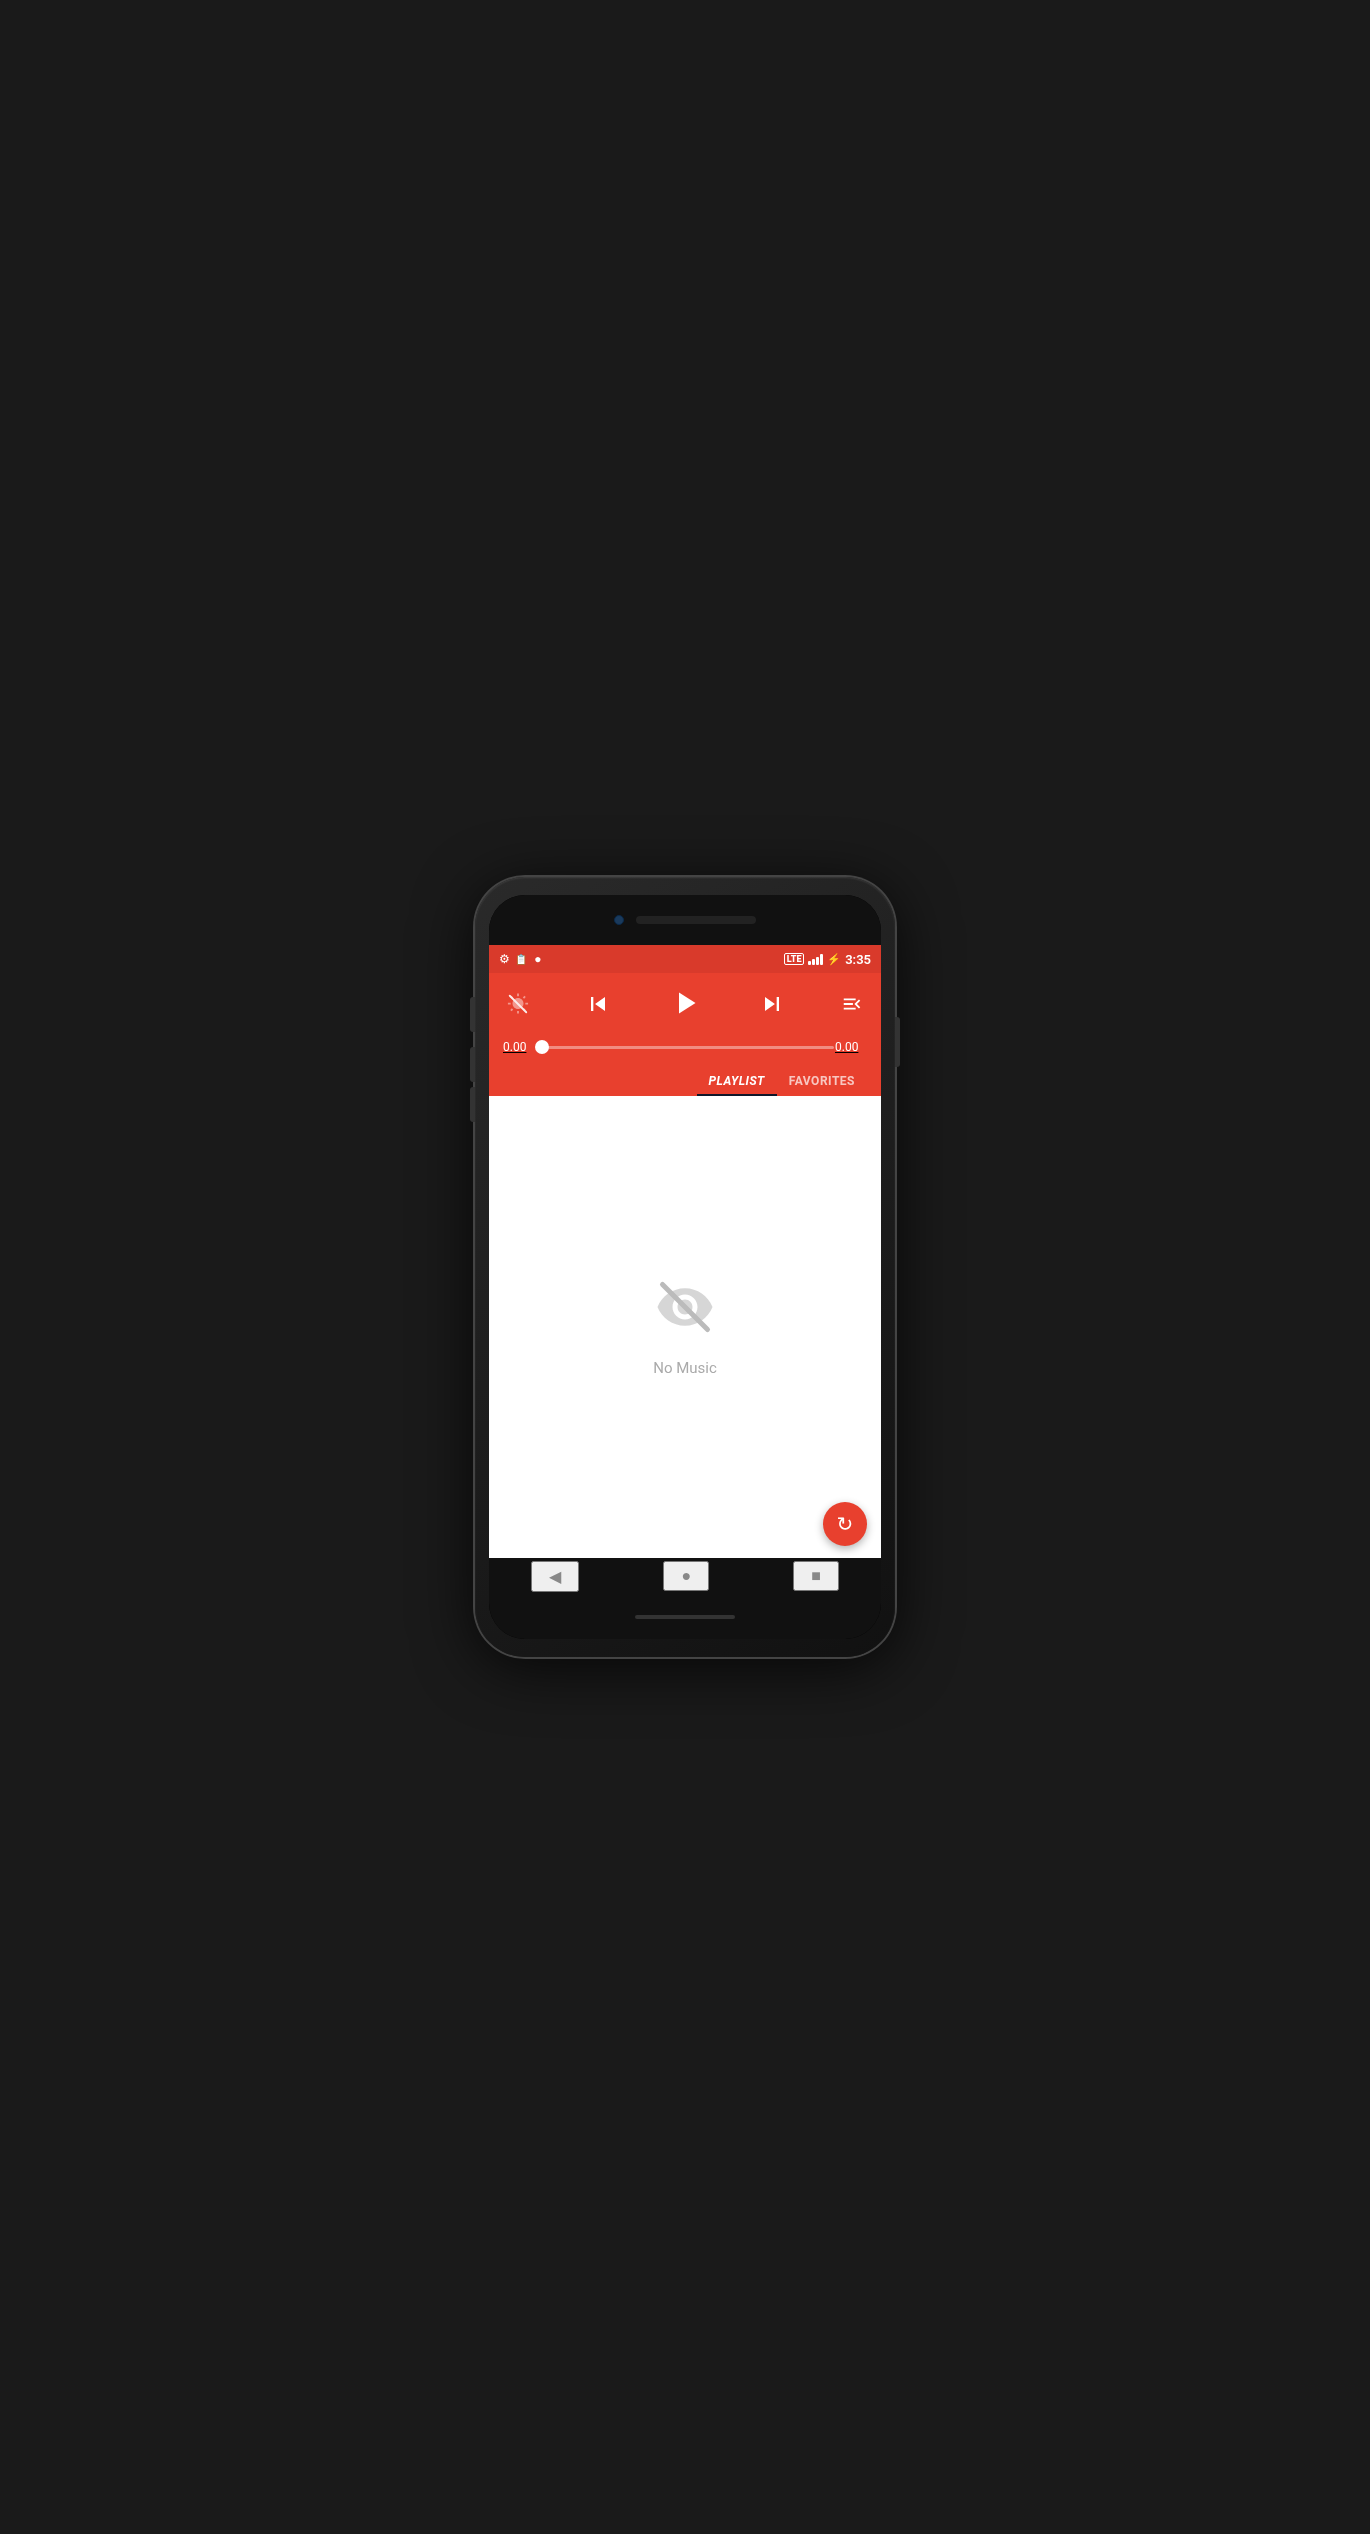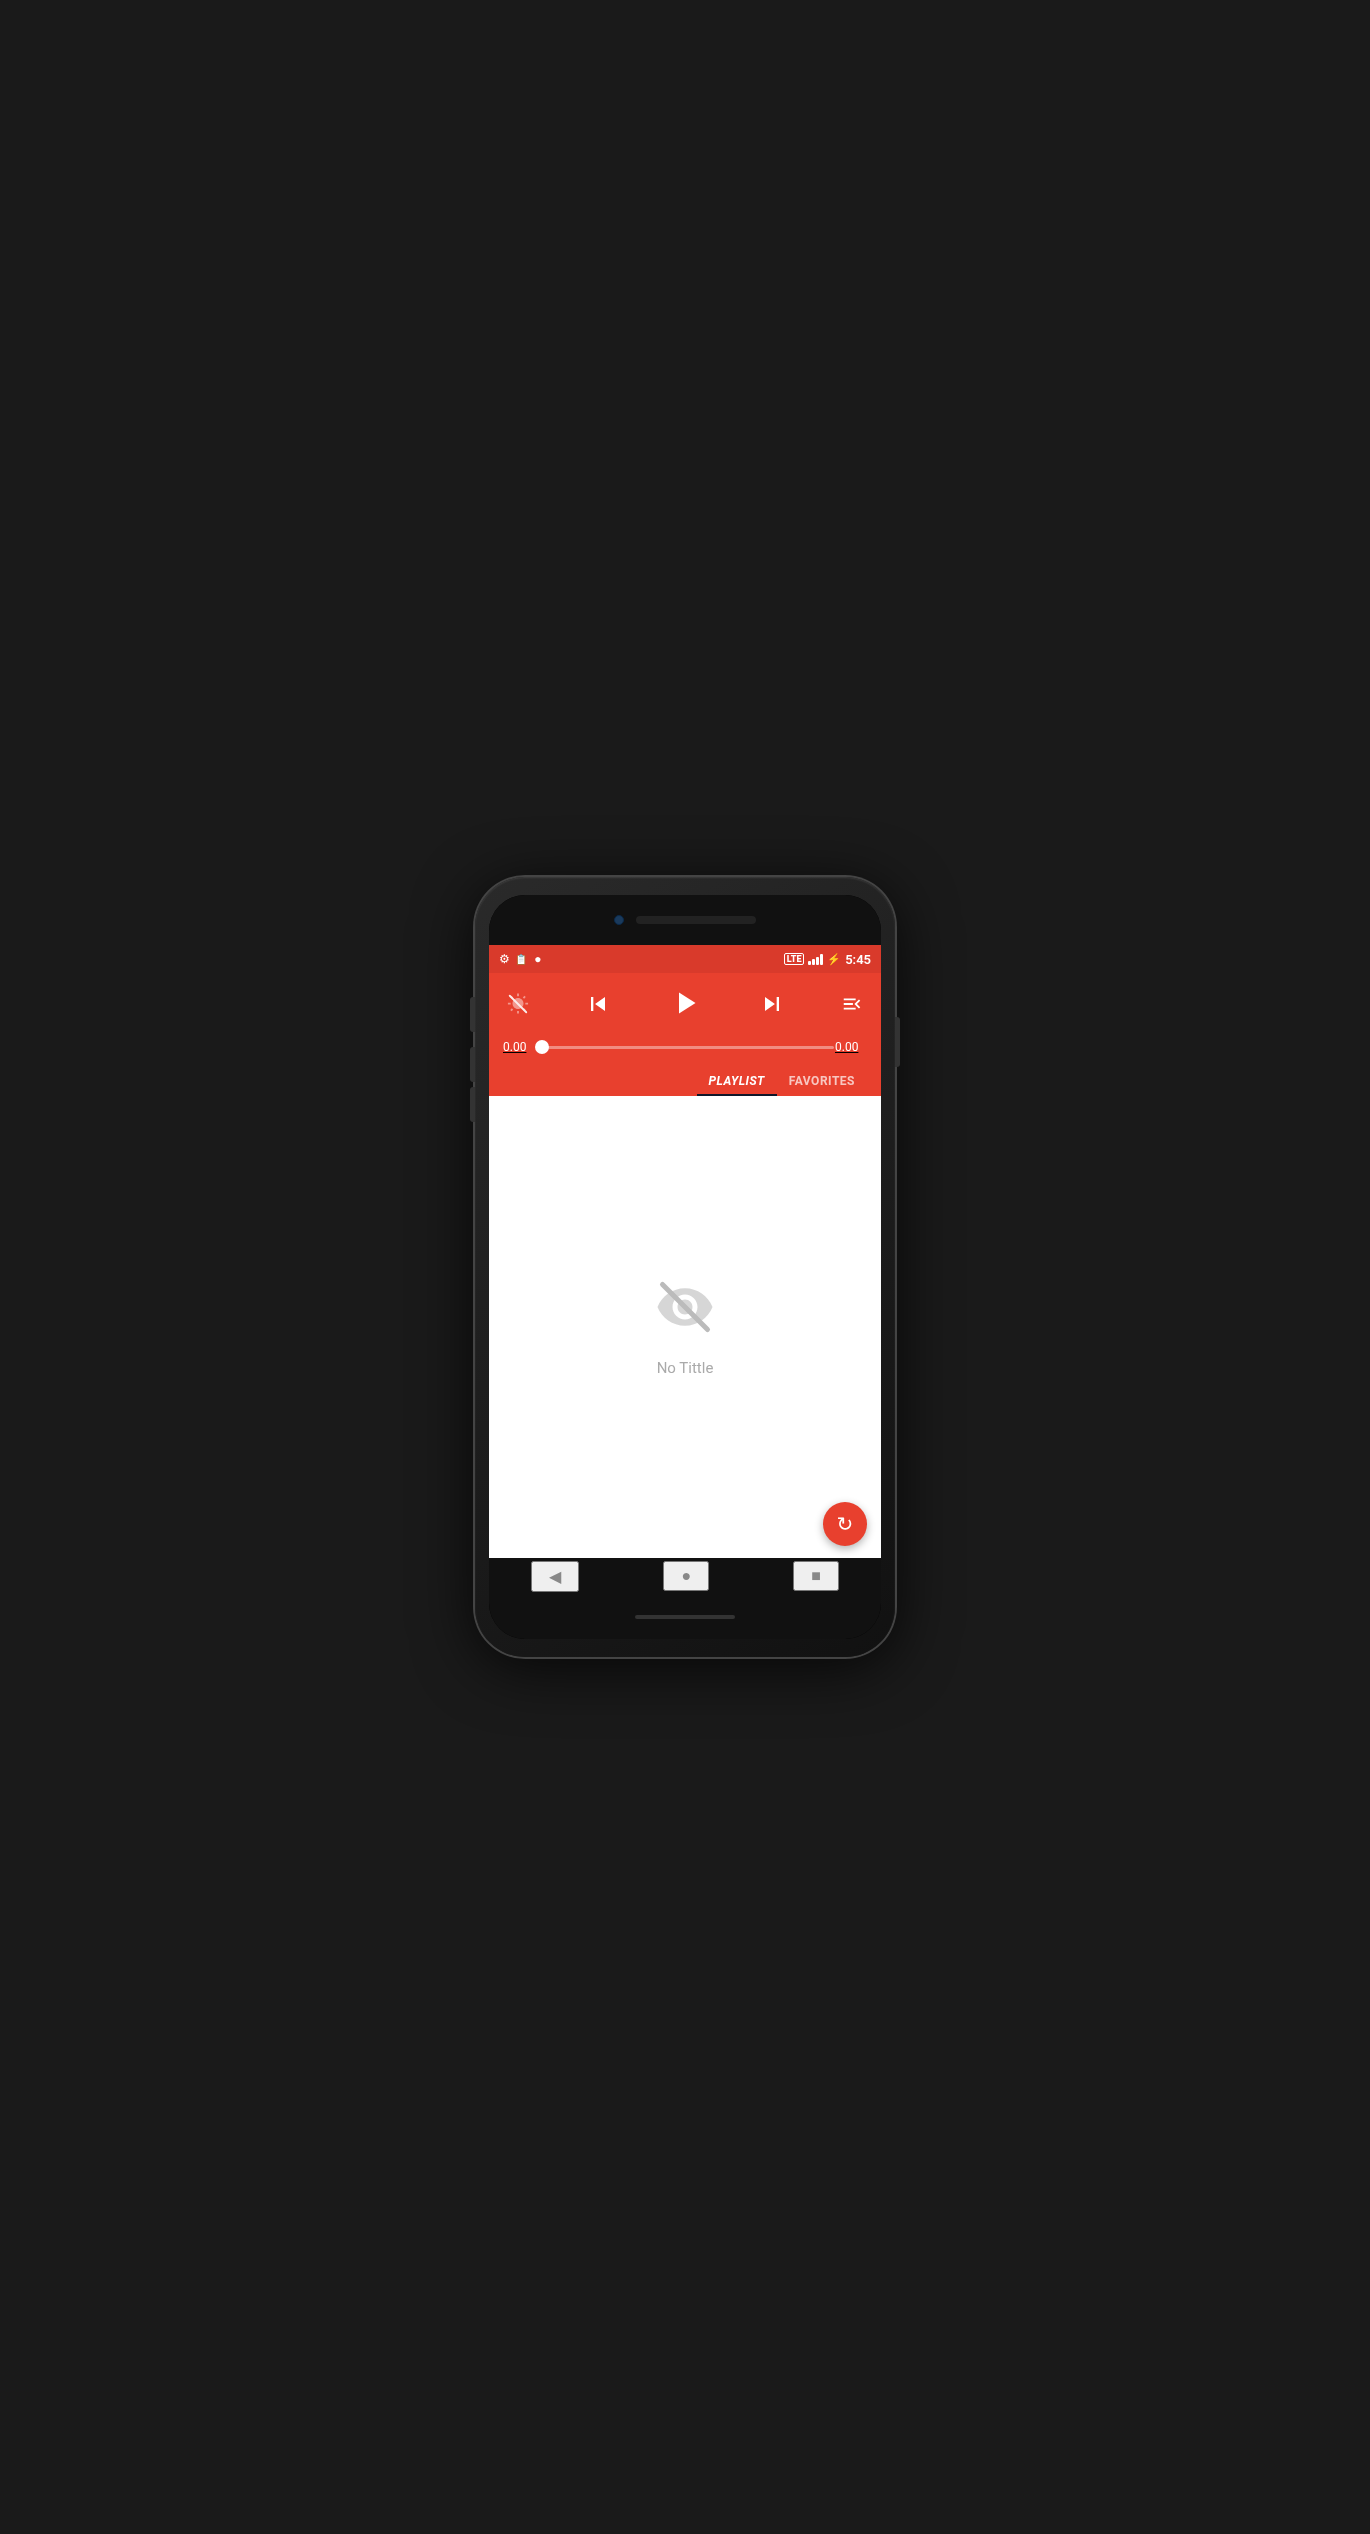--- a/index.html
+++ b/index.html
@@ -477,21 +477,21 @@
         </div>
         <div class="status-right">
           <span class="lte-badge">LTE</span>
           <div class="signal-bars">
             <div class="signal-bar" style="height:4px;"></div>
             <div class="signal-bar" style="height:6px;"></div>
             <div class="signal-bar" style="height:8px;"></div>
             <div class="signal-bar" style="height:11px;"></div>
           </div>
           <span class="battery-icon">⚡</span>
-          <span class="time-text">5:45</span>
+          <span class="time-text">3:35</span>
         </div>
       </div>
 
 
       <div class="player-controls">
         <div class="controls-row">
 
           <button class="control-btn alarm-off-icon">
             <svg width="22" height="22" viewBox="0 0 24 24" fill="white">
               <path d="M6.76 4.84l-1.8-1.79-1.41 1.41 1.79 1.79 1.42-1.41zM4 10.5H1v2h3v-2zm9-9.95h-2V3.5h2V.55zm7.45 3.91l-1.41-1.41-1.79 1.79 1.41 1.41 1.79-1.79zm-3.21 13.7l1.79 1.8 1.41-1.41-1.8-1.79-1.4 1.4zM20 10.5v2h3v-2h-3zm-8-5c-3.31 0-6 2.69-6 6s2.69 6 6 6 6-2.69 6-6-2.69-6-6-6zm-1 16.95h2V19.5h-2v2.95zm-7.45-3.91l1.41 1.41 1.79-1.8-1.41-1.41-1.79 1.8z" opacity="0.5"></path>
@@ -536,21 +536,21 @@
       </div>
 
       <div class="content-area">
         <div class="empty-state">
           <div class="no-music-icon">
             <svg width="60" height="60" viewBox="0 0 24 24" fill="#bbb">
               <path d="M12 4.5C7 4.5 2.73 7.61 1 12c1.73 4.39 6 7.5 11 7.5s9.27-3.11 11-7.5c-1.73-4.39-6-7.5-11-7.5zM12 17c-2.76 0-5-2.24-5-5s2.24-5 5-5 5 2.24 5 5-2.24 5-5 5zm0-8c-1.66 0-3 1.34-3 3s1.34 3 3 3 3-1.34 3-3-1.34-3-3-3z" opacity="0.6"></path>
               <line x1="3" y1="3" x2="21" y2="21" stroke="#bbb" stroke-width="2" stroke-linecap="round"></line>
             </svg>
           </div>
-          <span class="no-music-text">No Tittle</span>
+          <span class="no-music-text">No Music</span>
         </div>
 
         <div class="fab-btn">
           <span class="refresh-icon">↻</span>
         </div>
       </div>
 
 
       <div class="bottom-nav">
         <button class="nav-btn">◀</button>

